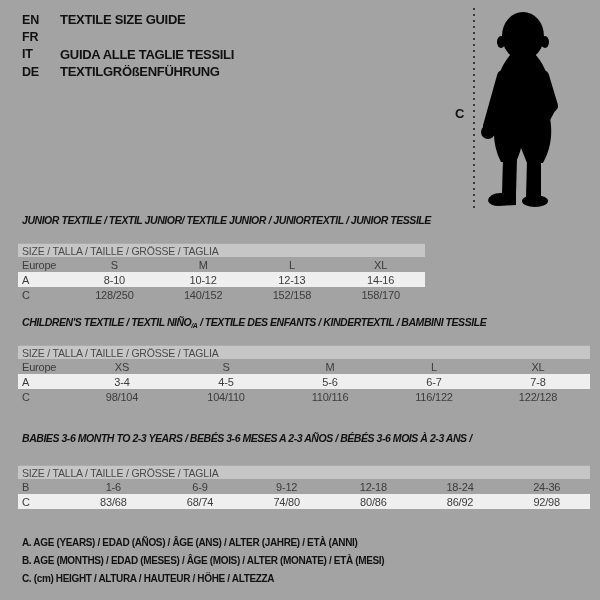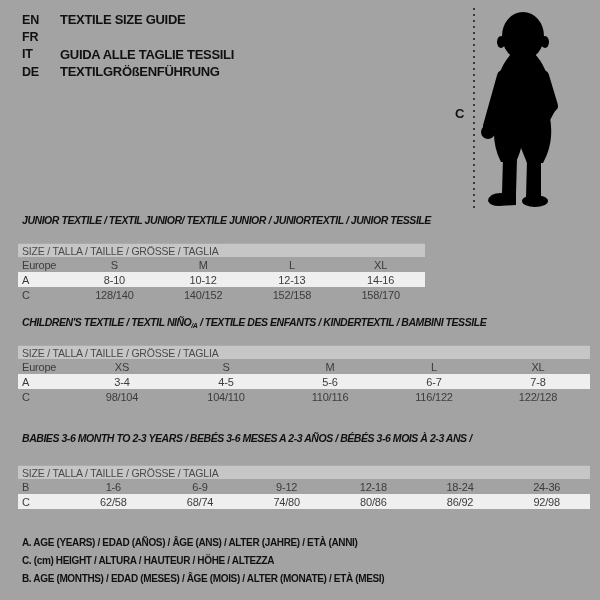--- a/index.html
+++ b/index.html
@@ -95,21 +95,21 @@
     </div>
     <div class="tbl-row stripe">
       <span class="lbl">A</span>
       <span class="cell">8-10</span>
       <span class="cell">10-12</span>
       <span class="cell">12-13</span>
       <span class="cell">14-16</span>
     </div>
     <div class="tbl-row">
       <span class="lbl">C</span>
-      <span class="cell">128/140</span>
+      <span class="cell">128/250</span>
       <span class="cell">140/152</span>
       <span class="cell">152/158</span>
       <span class="cell">158/170</span>
     </div>
   </div>
 
   <div class="tbl-title" style="top:316px"><span>CHILDREN'S TEXTILE / TEXTIL NIÑO</span><span class="sub">/A</span><span> / TEXTILE DES ENFANTS / KINDERTEXTIL / BAMBINI TESSILE</span></div>
   <div class="size-table t2">
     <div class="tbl-bar">SIZE / TALLA / TAILLE / GRÖSSE / TAGLIA</div>
     <div class="tbl-row">
@@ -147,28 +147,28 @@
       <span class="lbl">B</span>
       <span class="cell">1-6</span>
       <span class="cell">6-9</span>
       <span class="cell">9-12</span>
       <span class="cell">12-18</span>
       <span class="cell">18-24</span>
       <span class="cell">24-36</span>
     </div>
     <div class="tbl-row stripe">
       <span class="lbl">C</span>
-      <span class="cell">62/58</span>
+      <span class="cell">83/68</span>
       <span class="cell">68/74</span>
       <span class="cell">74/80</span>
       <span class="cell">80/86</span>
       <span class="cell">86/92</span>
       <span class="cell">92/98</span>
     </div>
   </div>
 
   <div class="legend">
     <div class="legend-line">A. AGE (YEARS) / EDAD (AÑOS) / ÂGE (ANS) / ALTER (JAHRE) / ETÀ (ANNI)</div>
+    <div class="legend-line">B. AGE (MONTHS) / EDAD (MESES) / ÂGE (MOIS) / ALTER (MONATE) / ETÀ (MESI)</div>
     <div class="legend-line">C. (cm) HEIGHT / ALTURA / HAUTEUR / HÖHE / ALTEZZA</div>
-    <div class="legend-line">B. AGE (MONTHS) / EDAD (MESES) / ÂGE (MOIS) / ALTER (MONATE) / ETÀ (MESI)</div>
   </div>
 
 </div>
 
 </body></html>

